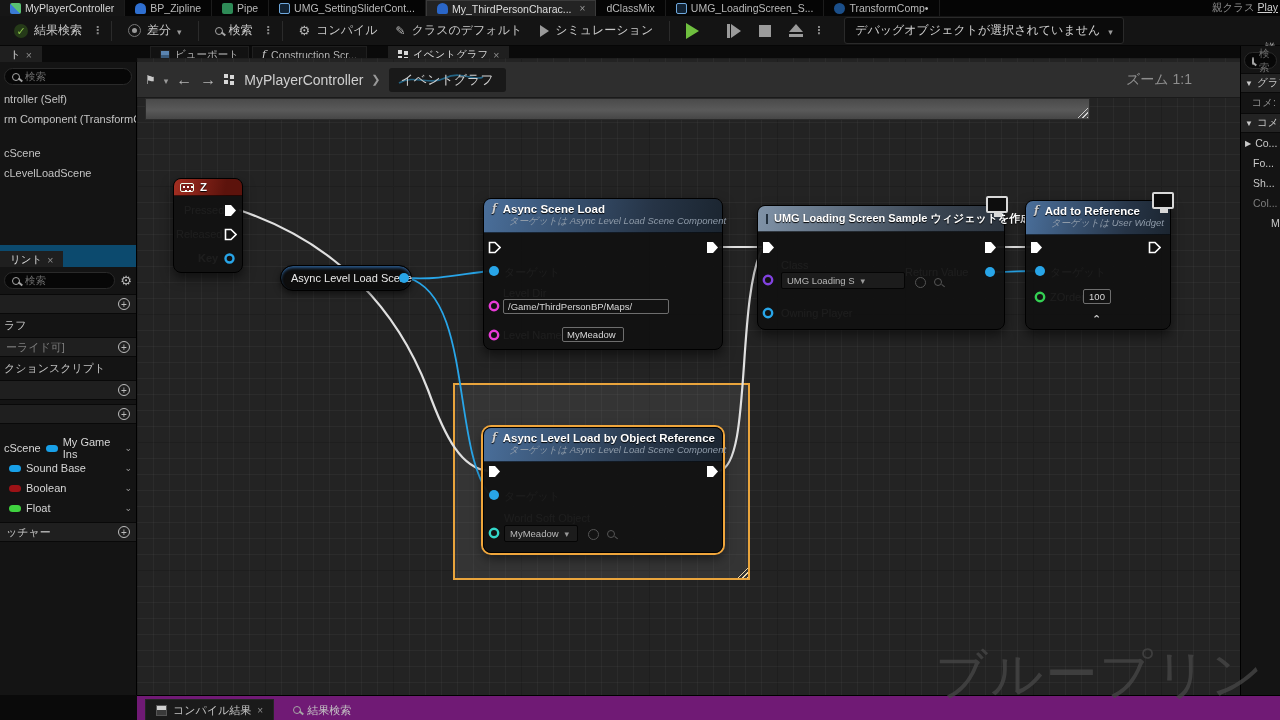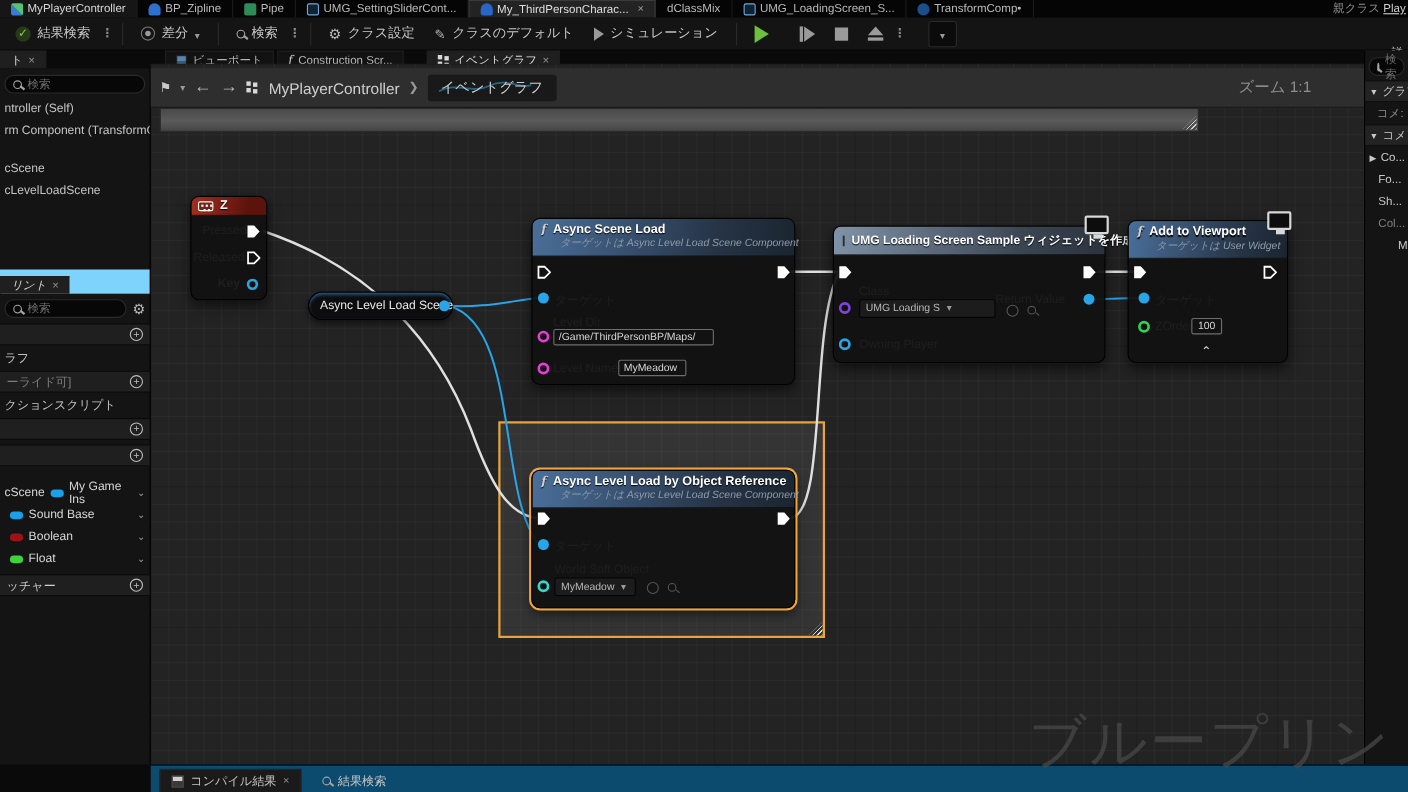--- a/index.html
+++ b/index.html
@@ -64,21 +64,21 @@
   .varrow{display:flex;align-items:center;height:20px;padding:0 4px;gap:5px;color:#d6d6d6;}
   .pill{width:12px;height:7px;border-radius:4px;flex:0 0 auto;}
   .veye{margin-left:auto;color:#9a9a9a;font-size:9px;}
 
   
   #rightpanel{position:absolute;left:1240px;top:46px;width:40px;height:649px;background:#141414;border-left:1px solid #000;overflow:hidden;}
   .dp-row{height:20px;display:flex;align-items:center;gap:4px;padding:0 4px;color:#c9c9c9;white-space:nowrap;font-size:10.5px;}
   .dp-sec{background:#232323;border-top:1px solid #0a0a0a;border-bottom:1px solid #0a0a0a;}
 
   
-  #bottombar{position:absolute;left:137px;top:695px;width:1143px;height:25px;background:#0c4a6e;border-top:1px solid #000;display:flex;align-items:flex-end;}
+  #bottombar{position:absolute;left:137px;top:695px;width:1143px;height:25px;background:#701a75;border-top:1px solid #000;display:flex;align-items:flex-end;}
   .btab{display:flex;align-items:center;gap:6px;height:21px;padding:0 10px;font-size:11px;color:#c5c5c5;background:#1a1a1a;border:1px solid #262626;border-bottom:none;margin-left:8px;}
   .btab .close{color:#8d8d8d;font-size:10px;}
   .grid-ico{width:11px;height:11px;background:linear-gradient(#cfcfcf 45%,#3a3a3a 45%);border:1px solid #555;}
 
   
   #graph{position:absolute;left:137px;top:58px;width:1103px;height:637px;background-color:#232323;
     background-image:
       linear-gradient(rgba(255,255,255,.035) 1px,transparent 1px),
       linear-gradient(90deg,rgba(255,255,255,.035) 1px,transparent 1px),
       linear-gradient(rgba(0,0,0,.38) 1px,transparent 1px),
@@ -180,21 +180,21 @@
       </div>
     <div class="tsep"></div>
     <div class="tbtn">
         <span class="mag"></span>
         <span>検索</span>
       </div>
     <span class="dots3"></span>
     <div class="tsep"></div>
     <div class="tbtn">
         <span class="gear"></span>
-        <span>クラス設定</span>
+        <span>コンパイル</span>
       </div>
     <div class="tbtn">
         <span class="pencil-ico"></span>
         <span>クラスのデフォルト</span>
       </div>
     <div class="tbtn">
         <span class="sim-ico"></span>
         <span>シミュレーション</span>
       </div>
     <div class="tsep"></div>
@@ -206,20 +206,21 @@
       </div>
     <div class="tbtn">
         <span class="stop-ico"></span>
       </div>
     <div class="tbtn">
         <span class="eject-ico" style="margin-bottom:5px;"></span>
       </div>
     <span class="dots3"></span>
     <div style="width:16px;"></div>
     <div id="debugsel">
+        <span>デバッグオブジェクトが選択されていません</span>
         <span class="chev"></span>
       </div>
   </div>
 
   <div id="docrow">
     <div class="doctab active" style="left:0;">
         <span>ト</span>
         <span class="close" style="color:#8d8d8d;">×</span>
       </div>
     <div class="doctab" style="left:150px;">
@@ -270,21 +271,21 @@
           <span class="mag"></span>
           <span>検索</span>
         </div>
       </div>
     <div class="comp-item">ntroller (Self)</div>
     <div class="comp-item">rm Component (TransformComp</div>
     <div style="height:14px;"></div>
     <div class="comp-item">cScene</div>
     <div class="comp-item">cLevelLoadScene</div>
     <div style="height:62px;"></div>
-    <div style="background:#7dd3fc;height:22px;display:flex;align-items:flex-end;font-style:italic;">
+    <div style="background:#0c4a6e;height:22px;display:flex;align-items:flex-end;">
       <div class="doctab active" style="position:relative;left:0;">
           <span>リント</span>
           <span class="close" style="color:#8d8d8d;">×</span>
         </div>
     </div>
     <div style="padding:5px 4px;display:flex;align-items:center;gap:5px;">
       <div class="searchbox" style="flex:1;">
           <span class="mag"></span>
           <span>検索</span>
         </div>
@@ -448,21 +449,21 @@
       <path d="M1 1 h6 l5 5.5 -5 5.5 h-6 z" fill="#fff"></path>
     </svg>
   <svg class="pin" style="left:488px;top:265px;z-index:5;" width="13" height="13">
       <circle cx="6" cy="6" r="5" fill="#28a5e8"></circle>
     </svg>
   <span class="pinlabel" style="left:504px;top:265px;">ターゲット</span>
   <span class="pinlabel" style="left:503px;top:287px;">Level Dir</span>
   <svg class="pin" style="left:488px;top:300px;z-index:5;" width="13" height="13">
       <circle cx="6" cy="6" r="4.2" fill="none" stroke="#e83bd7" stroke-width="2.4"></circle>
     </svg>
-  <div class="pin-input" style="left:503px;top:299px;width:146px;z-index:5;">/Game/ThirdPersonBP/Maps/</div>
+  <div class="pin-input" style="left:503px;top:299px;width:166px;z-index:5;">/Game/ThirdPersonBP/Maps/</div>
   <svg class="pin" style="left:488px;top:329px;z-index:5;" width="13" height="13">
       <circle cx="6" cy="6" r="4.2" fill="none" stroke="#e83bd7" stroke-width="2.4"></circle>
     </svg>
   <span class="pinlabel" style="left:503px;top:329px;">Level Name</span>
   <div class="pin-input" style="left:562px;top:327px;width:62px;z-index:5;">MyMeadow</div>
 
   <div class="node" style="left:757px;top:205px;width:248px;height:125px;">
     <div class="nhdr widget" style="padding:5px 8px;">
       <div class="ntitle" style="font-size:11px;">
           <span style="width:12px;height:10px;background:#cfd8e4;border:1px solid #22303e;display:inline-block;"></span>
@@ -493,21 +494,21 @@
     </svg>
   <svg class="pin" style="left:762px;top:307px;z-index:5;" width="13" height="13">
       <circle cx="6" cy="6" r="4.2" fill="none" stroke="#28a5e8" stroke-width="2.4"></circle>
     </svg>
   <span class="pinlabel" style="left:781px;top:307px;">Owning Player</span>
 
   <div class="node" style="left:1025px;top:200px;width:146px;height:130px;">
     <div class="nhdr fn">
       <div class="ntitle">
           <span class="f-ico">f</span>
-          <span>Add to Viewport</span>
+          <span>Add to Reference</span>
         </div>
       <div class="nsub">ターゲットは User Widget</div>
     </div>
   </div>
   <div class="monitor-ico" style="left:1152px;top:192px;"></div>
   <svg class="pin" style="left:1030px;top:241px;z-index:5;" width="13" height="13">
       <path d="M1 1 h6 l5 5.5 -5 5.5 h-6 z" fill="#fff"></path>
     </svg>
   <svg class="pin" style="left:1148px;top:241px;z-index:5;" width="13" height="13">
       <path d="M1.5 1.5 h5.5 l5 5 -5 5 h-5.5 z" fill="none" stroke="#fff" stroke-width="1.6"></path>

